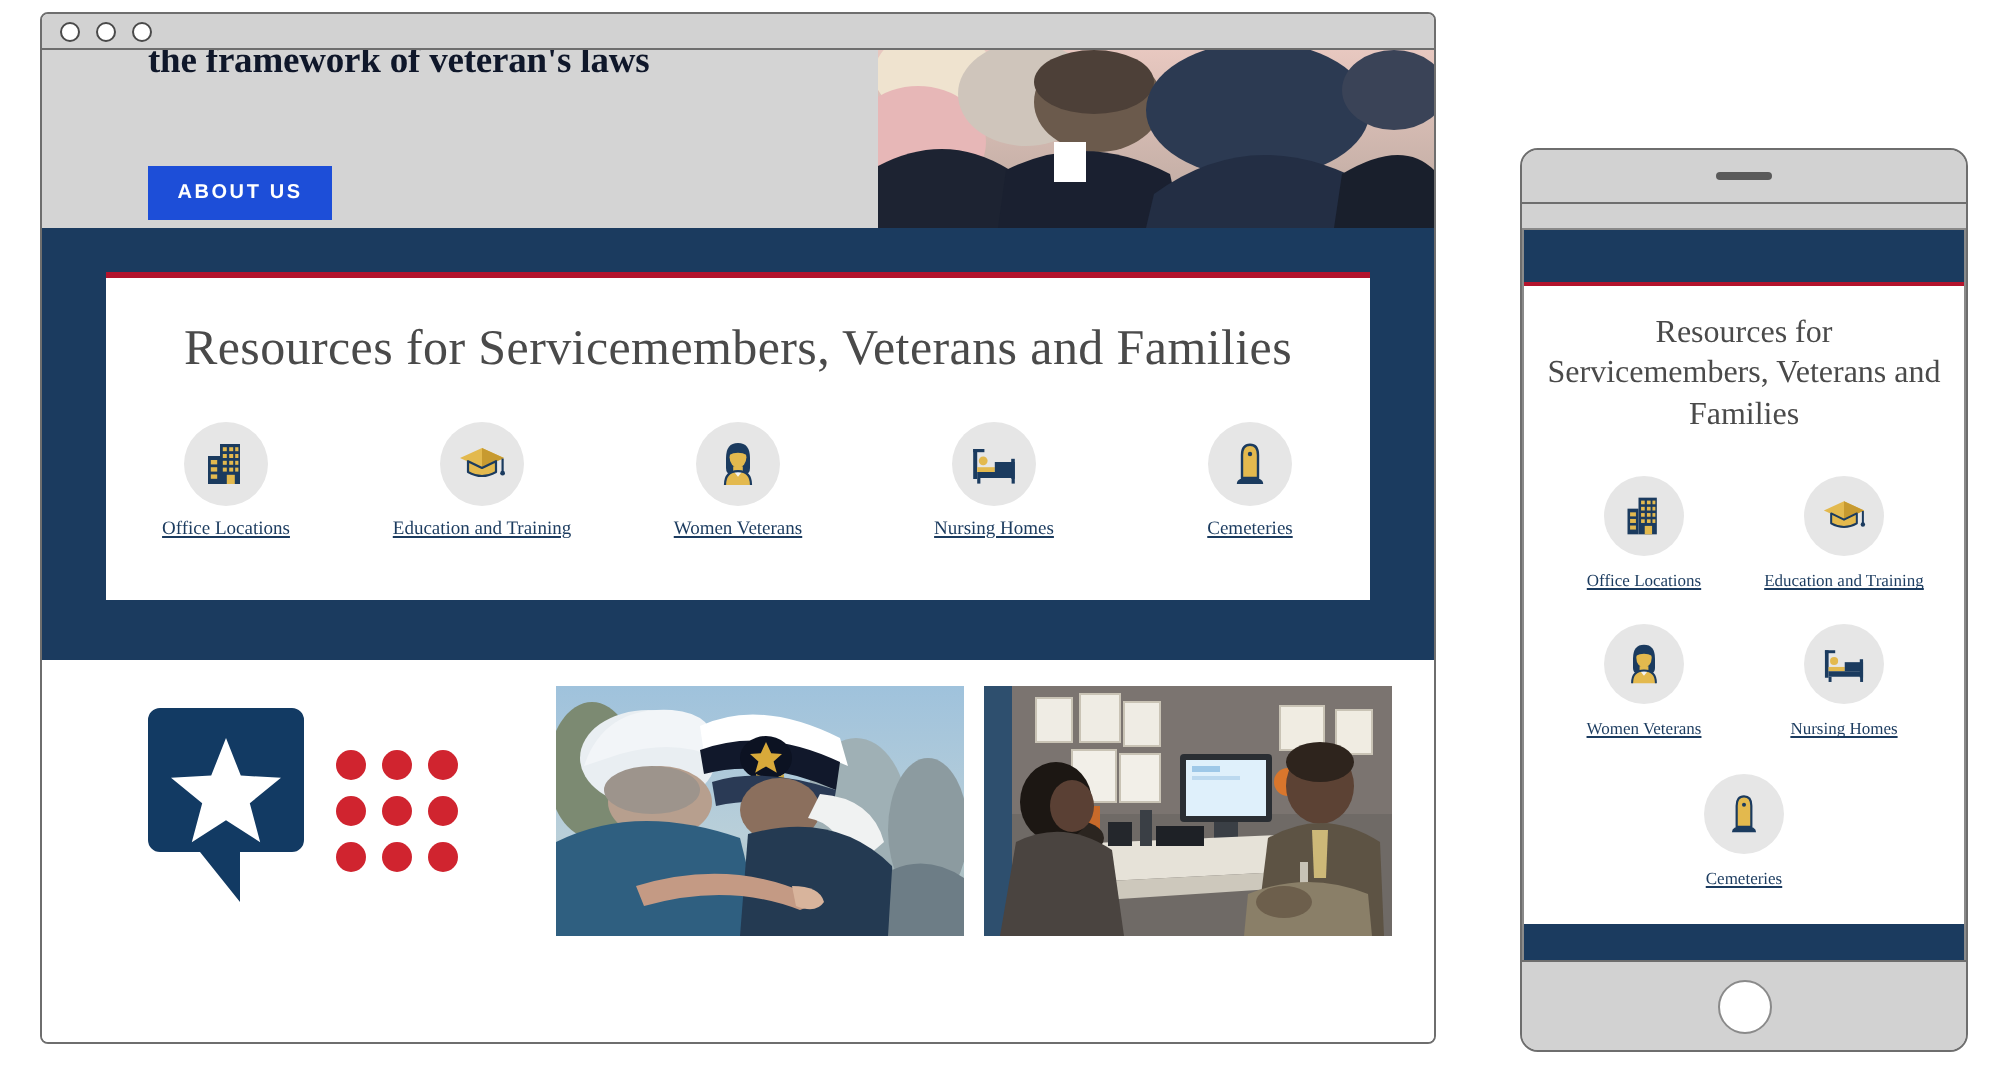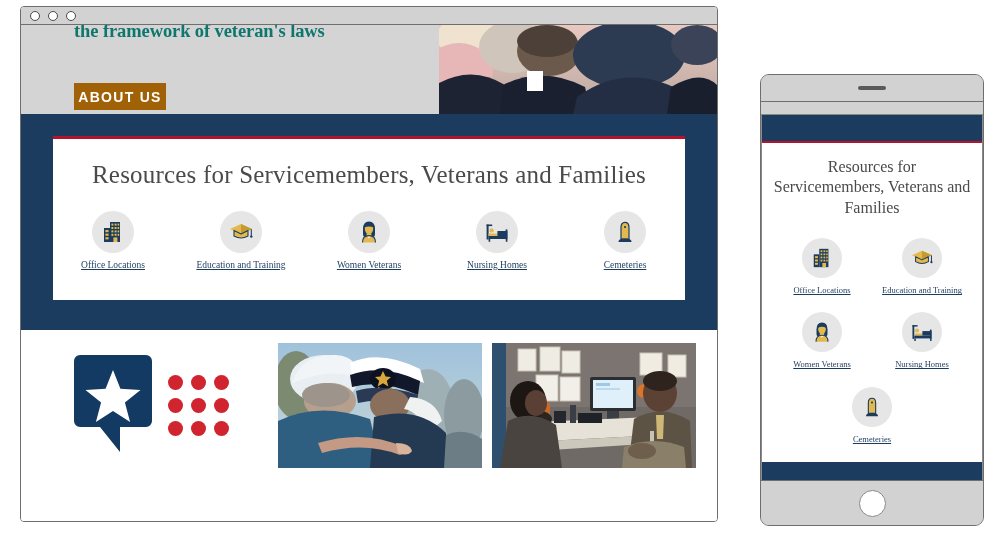--- a/index.html
+++ b/index.html
@@ -67,33 +67,33 @@
     background: #d4d4d4;
     overflow: hidden;
   }
   .hero-text {
     position: absolute;
     left: 53px;
     top: -4px;
     font-family: "Liberation Serif", serif;
     font-weight: bold;
     font-size: 18.5px;
-    color: #0f766e;
+    color: #0f172a;
     letter-spacing: -0.1px;
     white-space: nowrap;
   }
   .hero-btn {
     position: absolute;
     left: 53px;
     top: 58px;
     width: 92px;
     height: 27px;
-    background: #a16207;
+    background: #1d4ed8;
     color: #ffffff;
-    font-size: 14px;
+    font-size: 10px;
     font-weight: bold;
     letter-spacing: 1.3px;
     display: flex;
     align-items: center;
     justify-content: center;
     border: 0;
     box-sizing: border-box;
     text-align: center;
   }
   .hero-photo {

